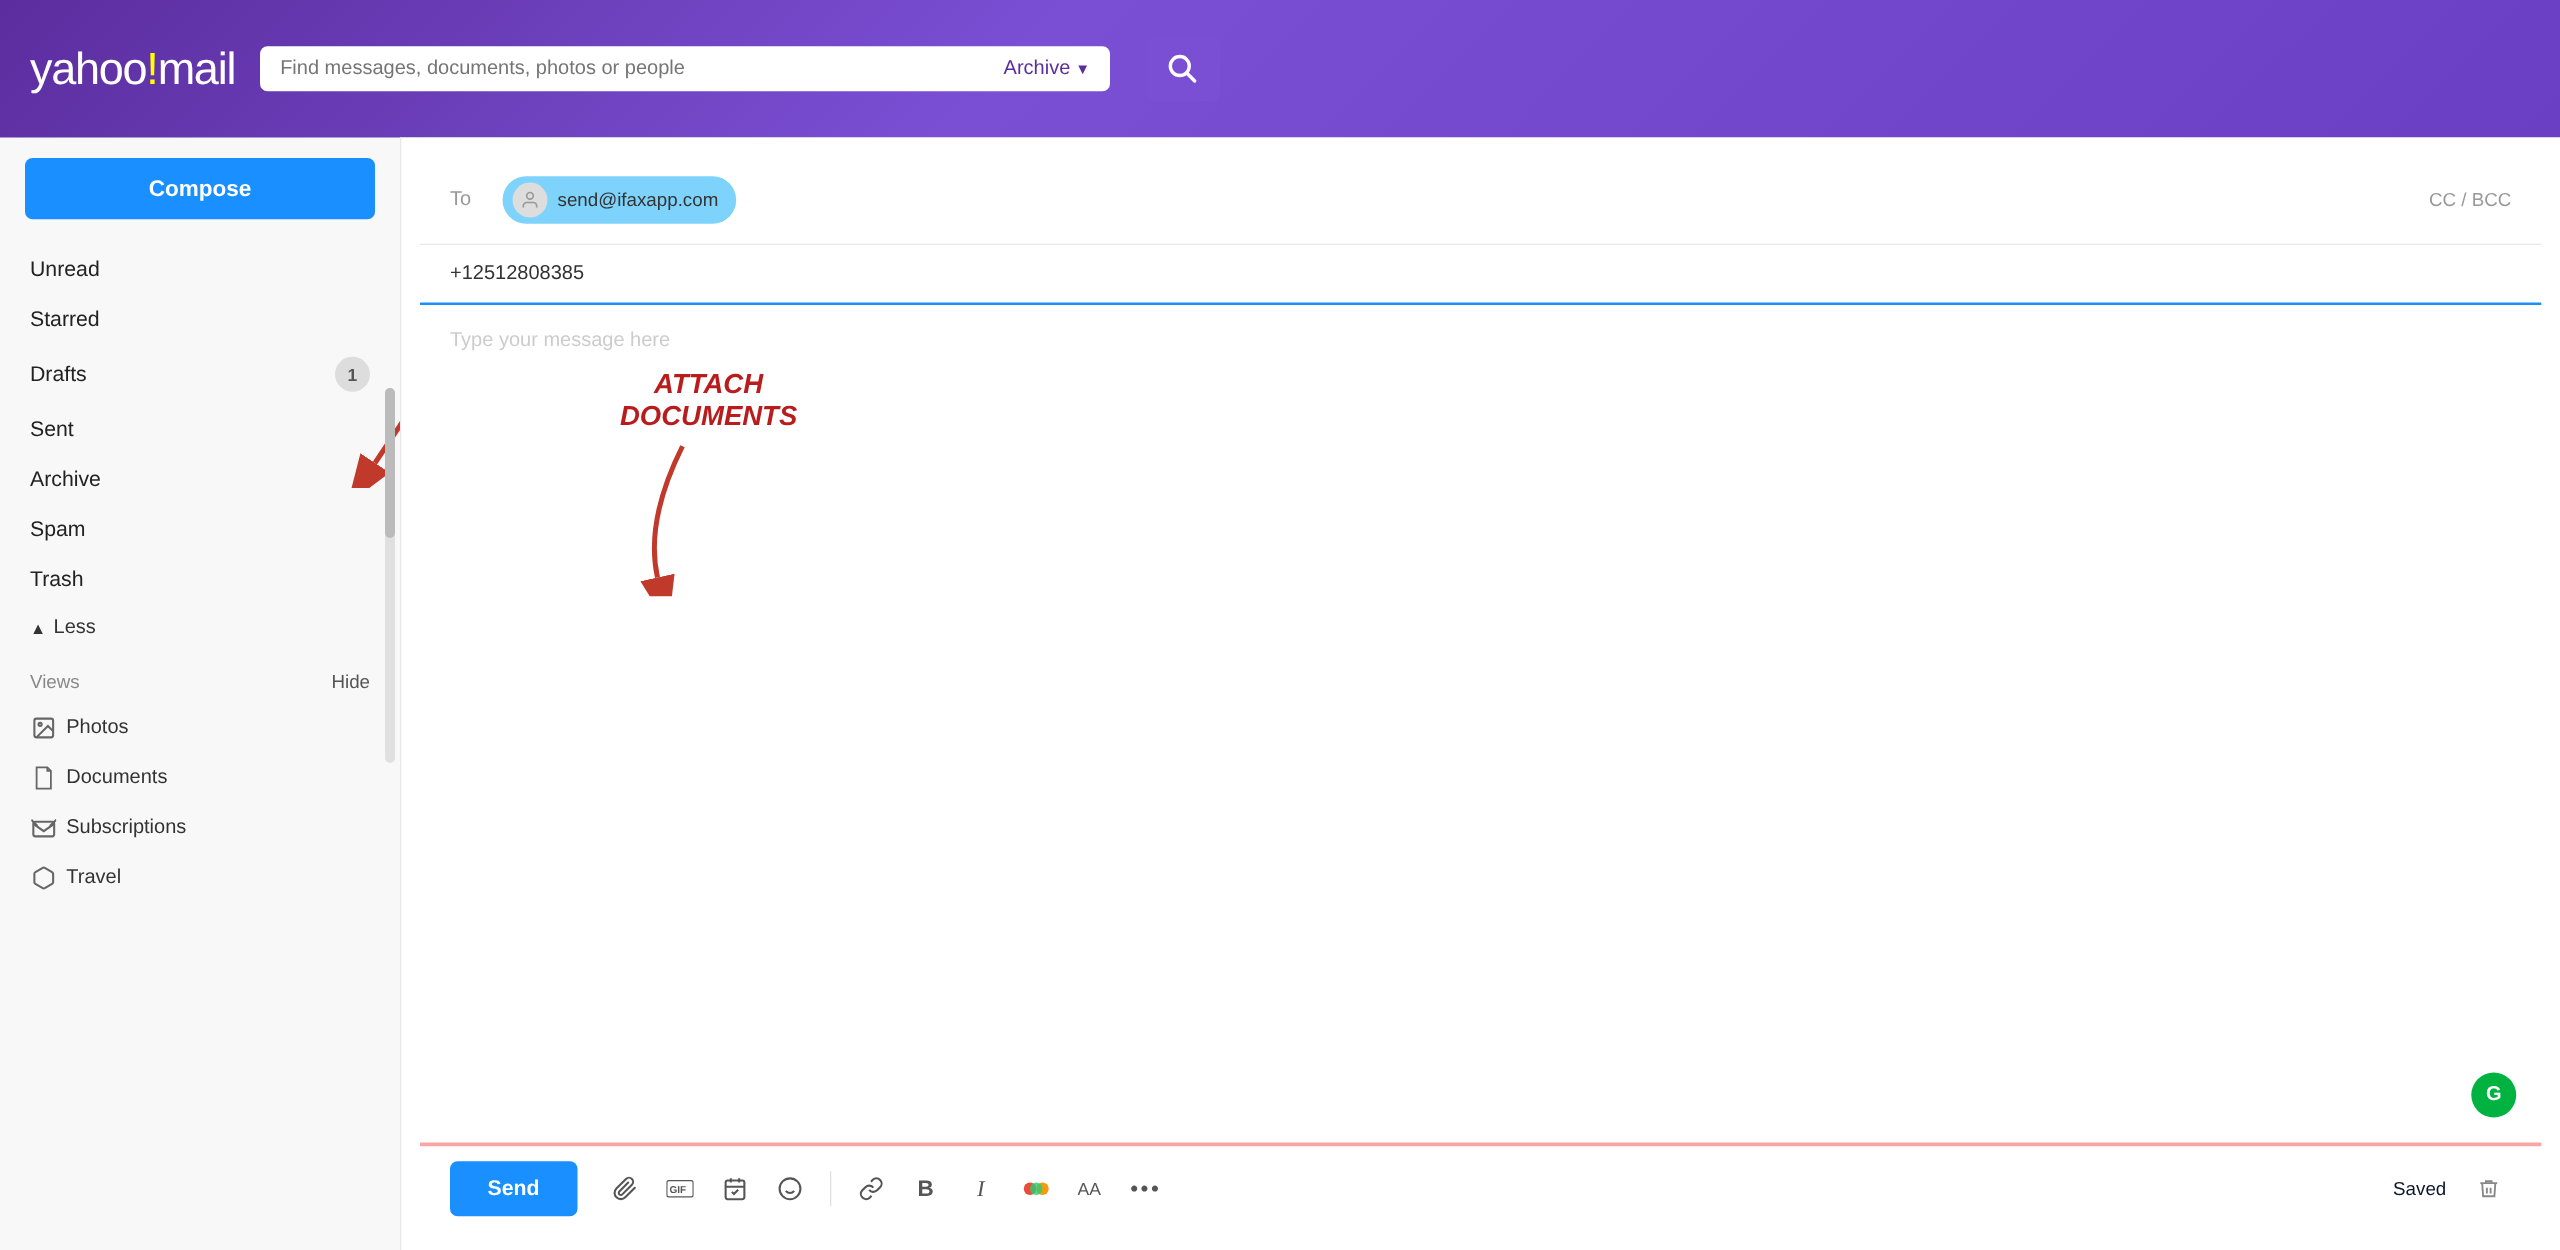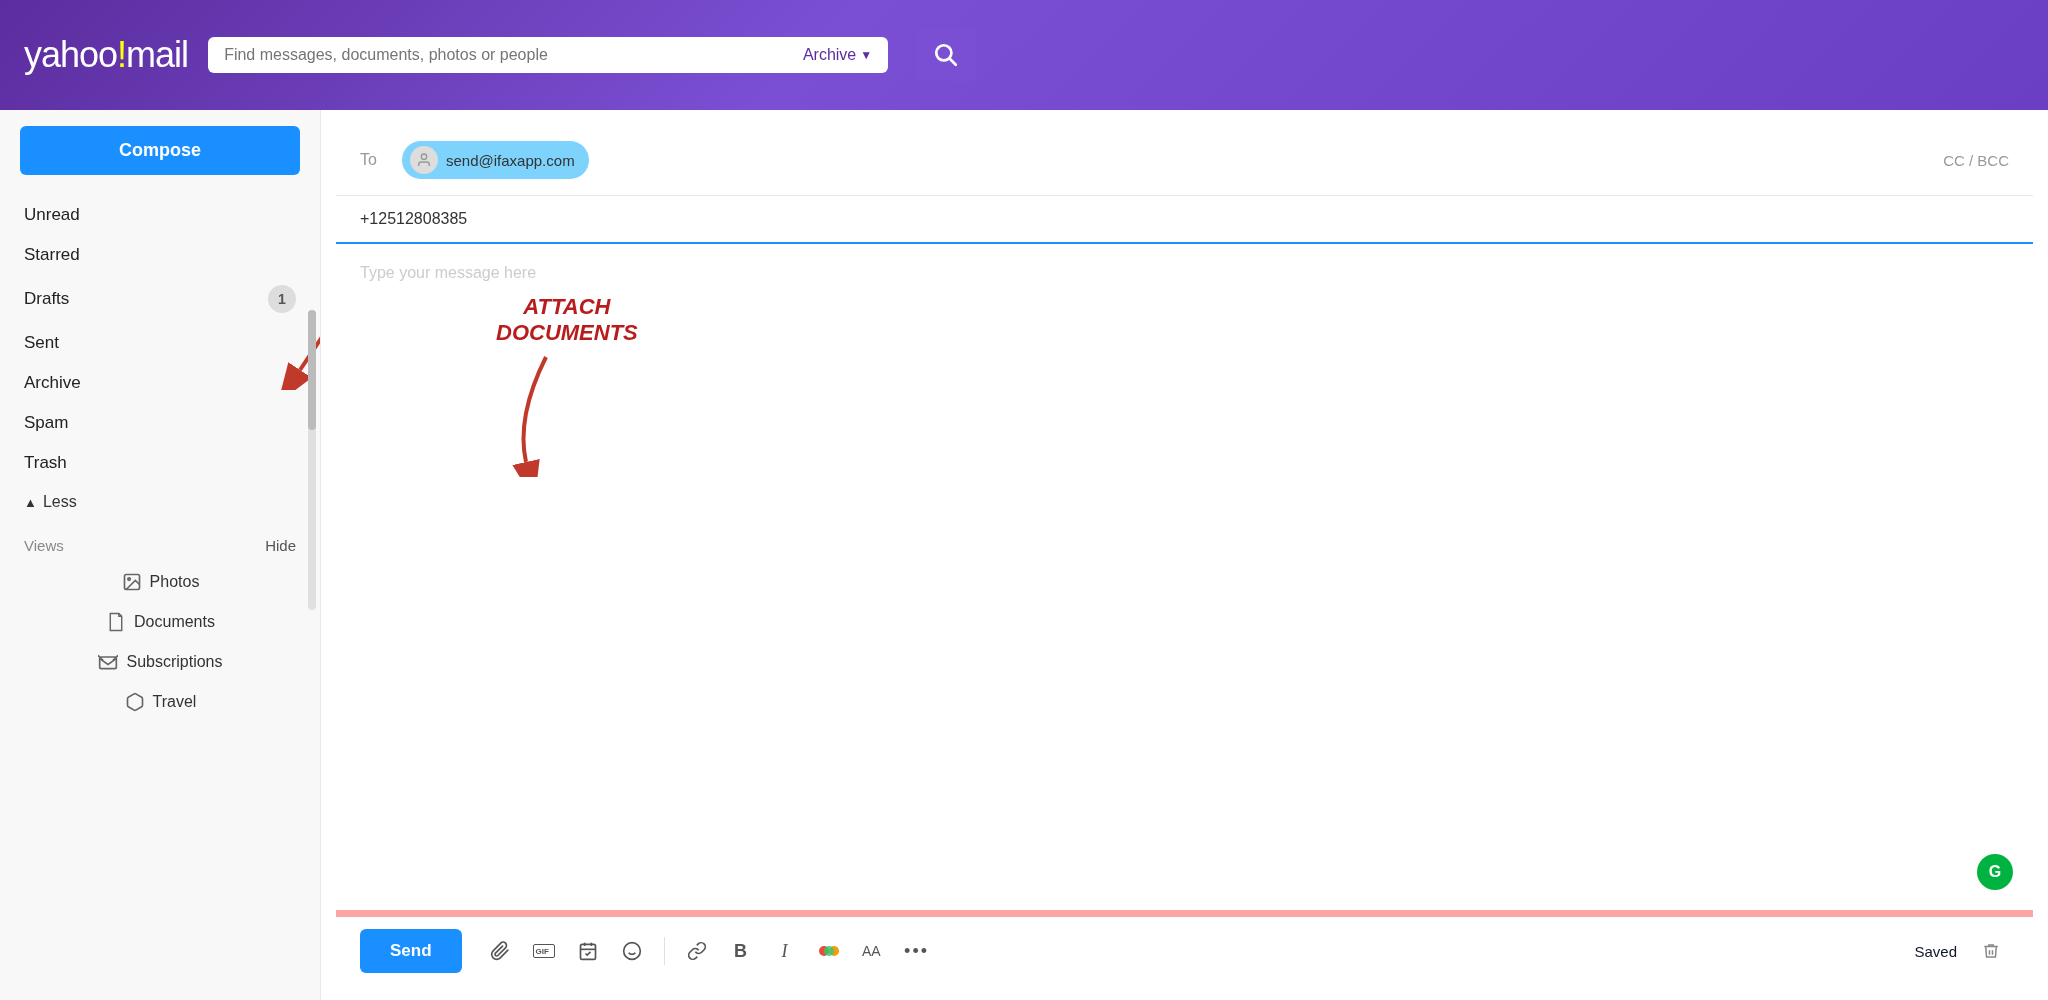--- a/index.html
+++ b/index.html
@@ -138,21 +138,20 @@
     }
 
     .views-item {
       display: flex;
       align-items: center;
       gap: 7px;
       padding: 9px 24px;
       font-size: 16px;
       color: #333;
       cursor: pointer;
-      justify-content: center;
     }
     .views-icon {
       width: 22px;
       height: 22px;
       display: flex;
       align-items: center;
       justify-content: center;
       color: #666;
       font-size: 16px;
     }
@@ -251,21 +250,21 @@
       text-align: center;
       line-height: 1.2;
       font-style: italic;
     }
 
     
     #toolbar {
       display: flex;
       align-items: center;
       padding: 12px 24px;
-      border-top: 7px solid #fca5a5;
+      border-top: 3px solid #fca5a5;
       gap: 8px;
     }
     #send-btn {
       background: #1a8fff;
       color: white;
       border: none;
       border-radius: 6px;
       padding: 12px 30px;
       font-size: 17px;
       font-weight: 600;

